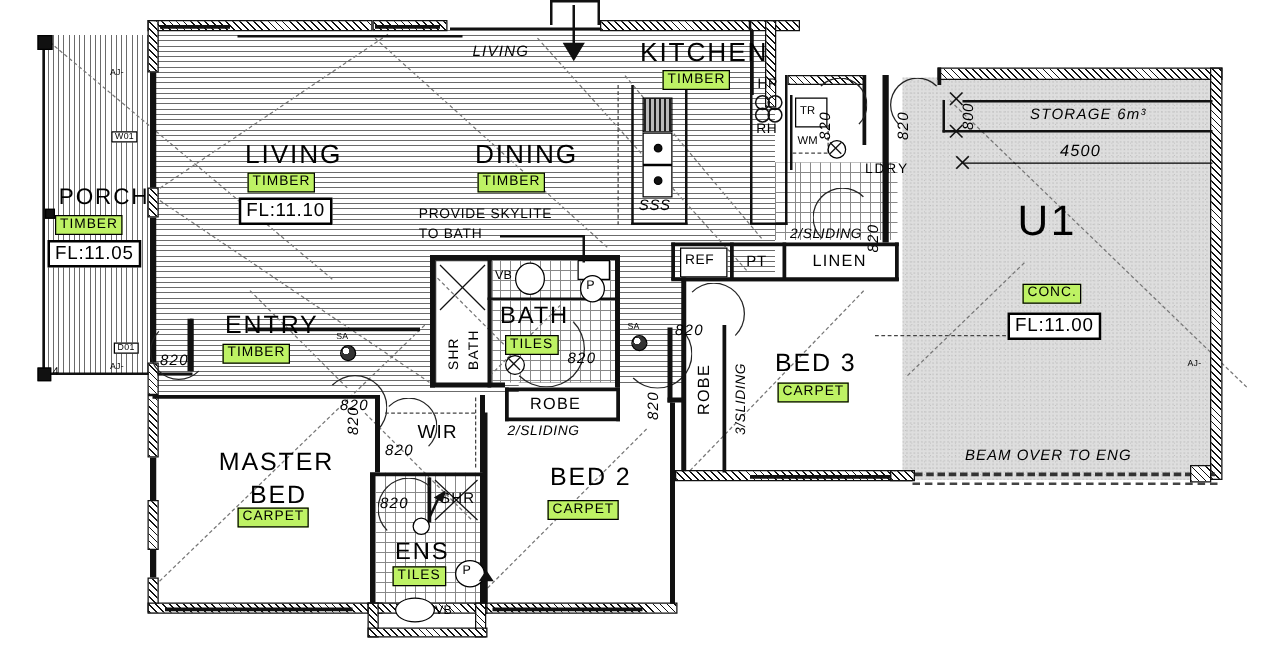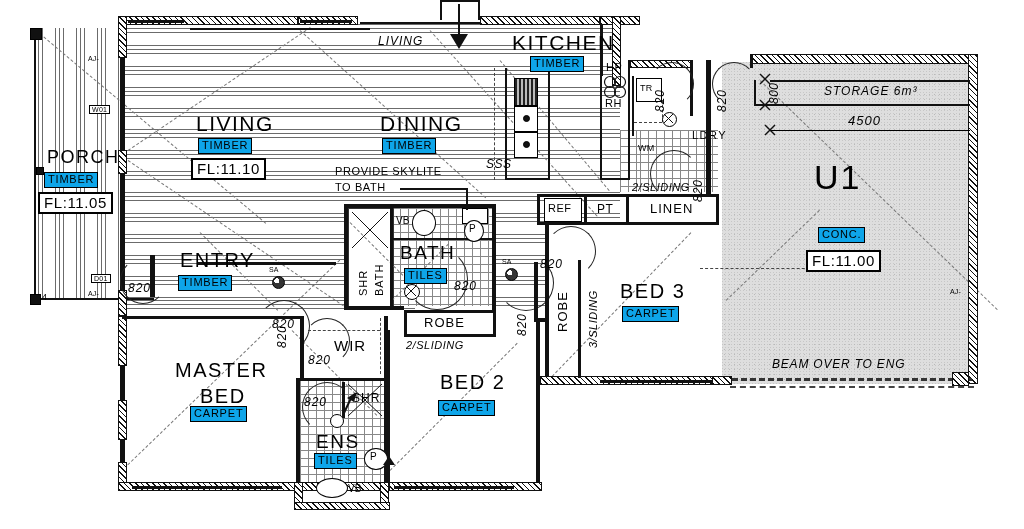--- a/index.html
+++ b/index.html
@@ -62,21 +62,21 @@
     letter-spacing:0.5px;
     line-height:1;
   }
   .room-name{font-size:19px;letter-spacing:1.5px;}
   .room-big{font-size:30px;letter-spacing:2px;}
   .tiny{font-size:7px;letter-spacing:0.2px;}
   .note{font-size:11px;letter-spacing:0.6px;}
   .boxed{
     border:1.4px solid #000;
     padding:1px 3px 2px 3px;
-    background:#0ea5e9;
+    background:#bef264;
     font-size:11px;
     letter-spacing:0.8px;
   }
   .boxed2{
     border:2px solid #000;
     padding:1px 4px 2px 4px;
     background:#fff;
     font-size:15px;
     letter-spacing:0.6px;
   }
@@ -204,38 +204,38 @@
   <div class="tline" style="left:505px;top:68px;width:2px;height:112px;"></div>
   <div class="tline" style="left:548px;top:68px;width:2px;height:112px;"></div>
   <div class="tline" style="left:505px;top:178px;width:45px;height:2px;"></div>
   <div class="dashline" style="left:494px;top:68px;width:0;height:112px;border-top:none;border-left:1px dashed #444;"></div>
 
   <div class="sq" style="left:514px;top:78px;width:22px;height:26px;background:repeating-linear-gradient(to right,#222 0 2px,#bbb 2px 4px);"></div>
   <div class="sq" style="left:514px;top:106px;width:22px;height:24px;"></div>
   <div class="sq" style="left:514px;top:132px;width:22px;height:24px;"></div>
   <div class="circ" style="left:523px;top:115px;width:5px;height:5px;background:#111;"></div>
   <div class="circ" style="left:523px;top:141px;width:5px;height:5px;background:#111;"></div>
-  <div class="lbl ital" style="left:486px;top:158px;font-size:12px;">SSS</div>
+  <div class="lbl ital" style="left:511px;top:158px;font-size:12px;">SSS</div>
 
   <div class="tline" style="left:600px;top:60px;width:2px;height:120px;"></div>
   <div class="tline" style="left:628px;top:60px;width:2px;height:120px;"></div>
   <div class="tline" style="left:600px;top:178px;width:30px;height:2px;"></div>
   <div class="lbl" style="left:606px;top:62px;font-size:11px;">HP</div>
   <div class="lbl" style="left:605px;top:98px;font-size:11px;">RH</div>
   <svg class="abs" style="left:602px;top:74px;width:26px;height:26px;">
     <circle cx="8" cy="8" r="5.5" fill="none" stroke="#111" stroke-width="1.2"></circle>
     <circle cx="18" cy="8" r="5.5" fill="none" stroke="#111" stroke-width="1.2"></circle>
     <circle cx="8" cy="18" r="5.5" fill="none" stroke="#111" stroke-width="1.2"></circle>
     <circle cx="18" cy="18" r="5.5" fill="none" stroke="#111" stroke-width="1.2"></circle>
   </svg>
 
   <div class="tline" style="left:632px;top:76px;width:2px;height:60px;"></div>
   <div class="sq" style="left:636px;top:78px;width:24px;height:22px;"></div>
   <div class="lbl tiny" style="left:640px;top:84px;font-size:9px;">TR</div>
-  <div class="lbl tiny" style="left:638px;top:108px;font-size:9px;margin-top:36px;">WM</div>
+  <div class="lbl tiny" style="left:638px;top:108px;font-size:9px;">WM</div>
   <div class="dashline" style="left:634px;top:122px;width:28px;"></div>
   <div class="dashline" style="left:662px;top:100px;width:0;height:22px;border-top:none;border-left:1px dashed #444;"></div>
   <div class="circ" style="left:662px;top:112px;width:13px;height:13px;"></div>
   <svg class="abs" style="left:662px;top:112px;width:13px;height:13px;">
     <line x1="2" y1="2" x2="11" y2="11" stroke="#111" stroke-width="1"></line>
     <line x1="11" y1="2" x2="2" y2="11" stroke="#111" stroke-width="1"></line>
   </svg>
   <div class="lbl room-name" style="left:692px;top:130px;font-size:11px;">LDRY</div>
 
   <div class="hatch" style="left:630px;top:60px;width:62px;height:8px;"></div>

